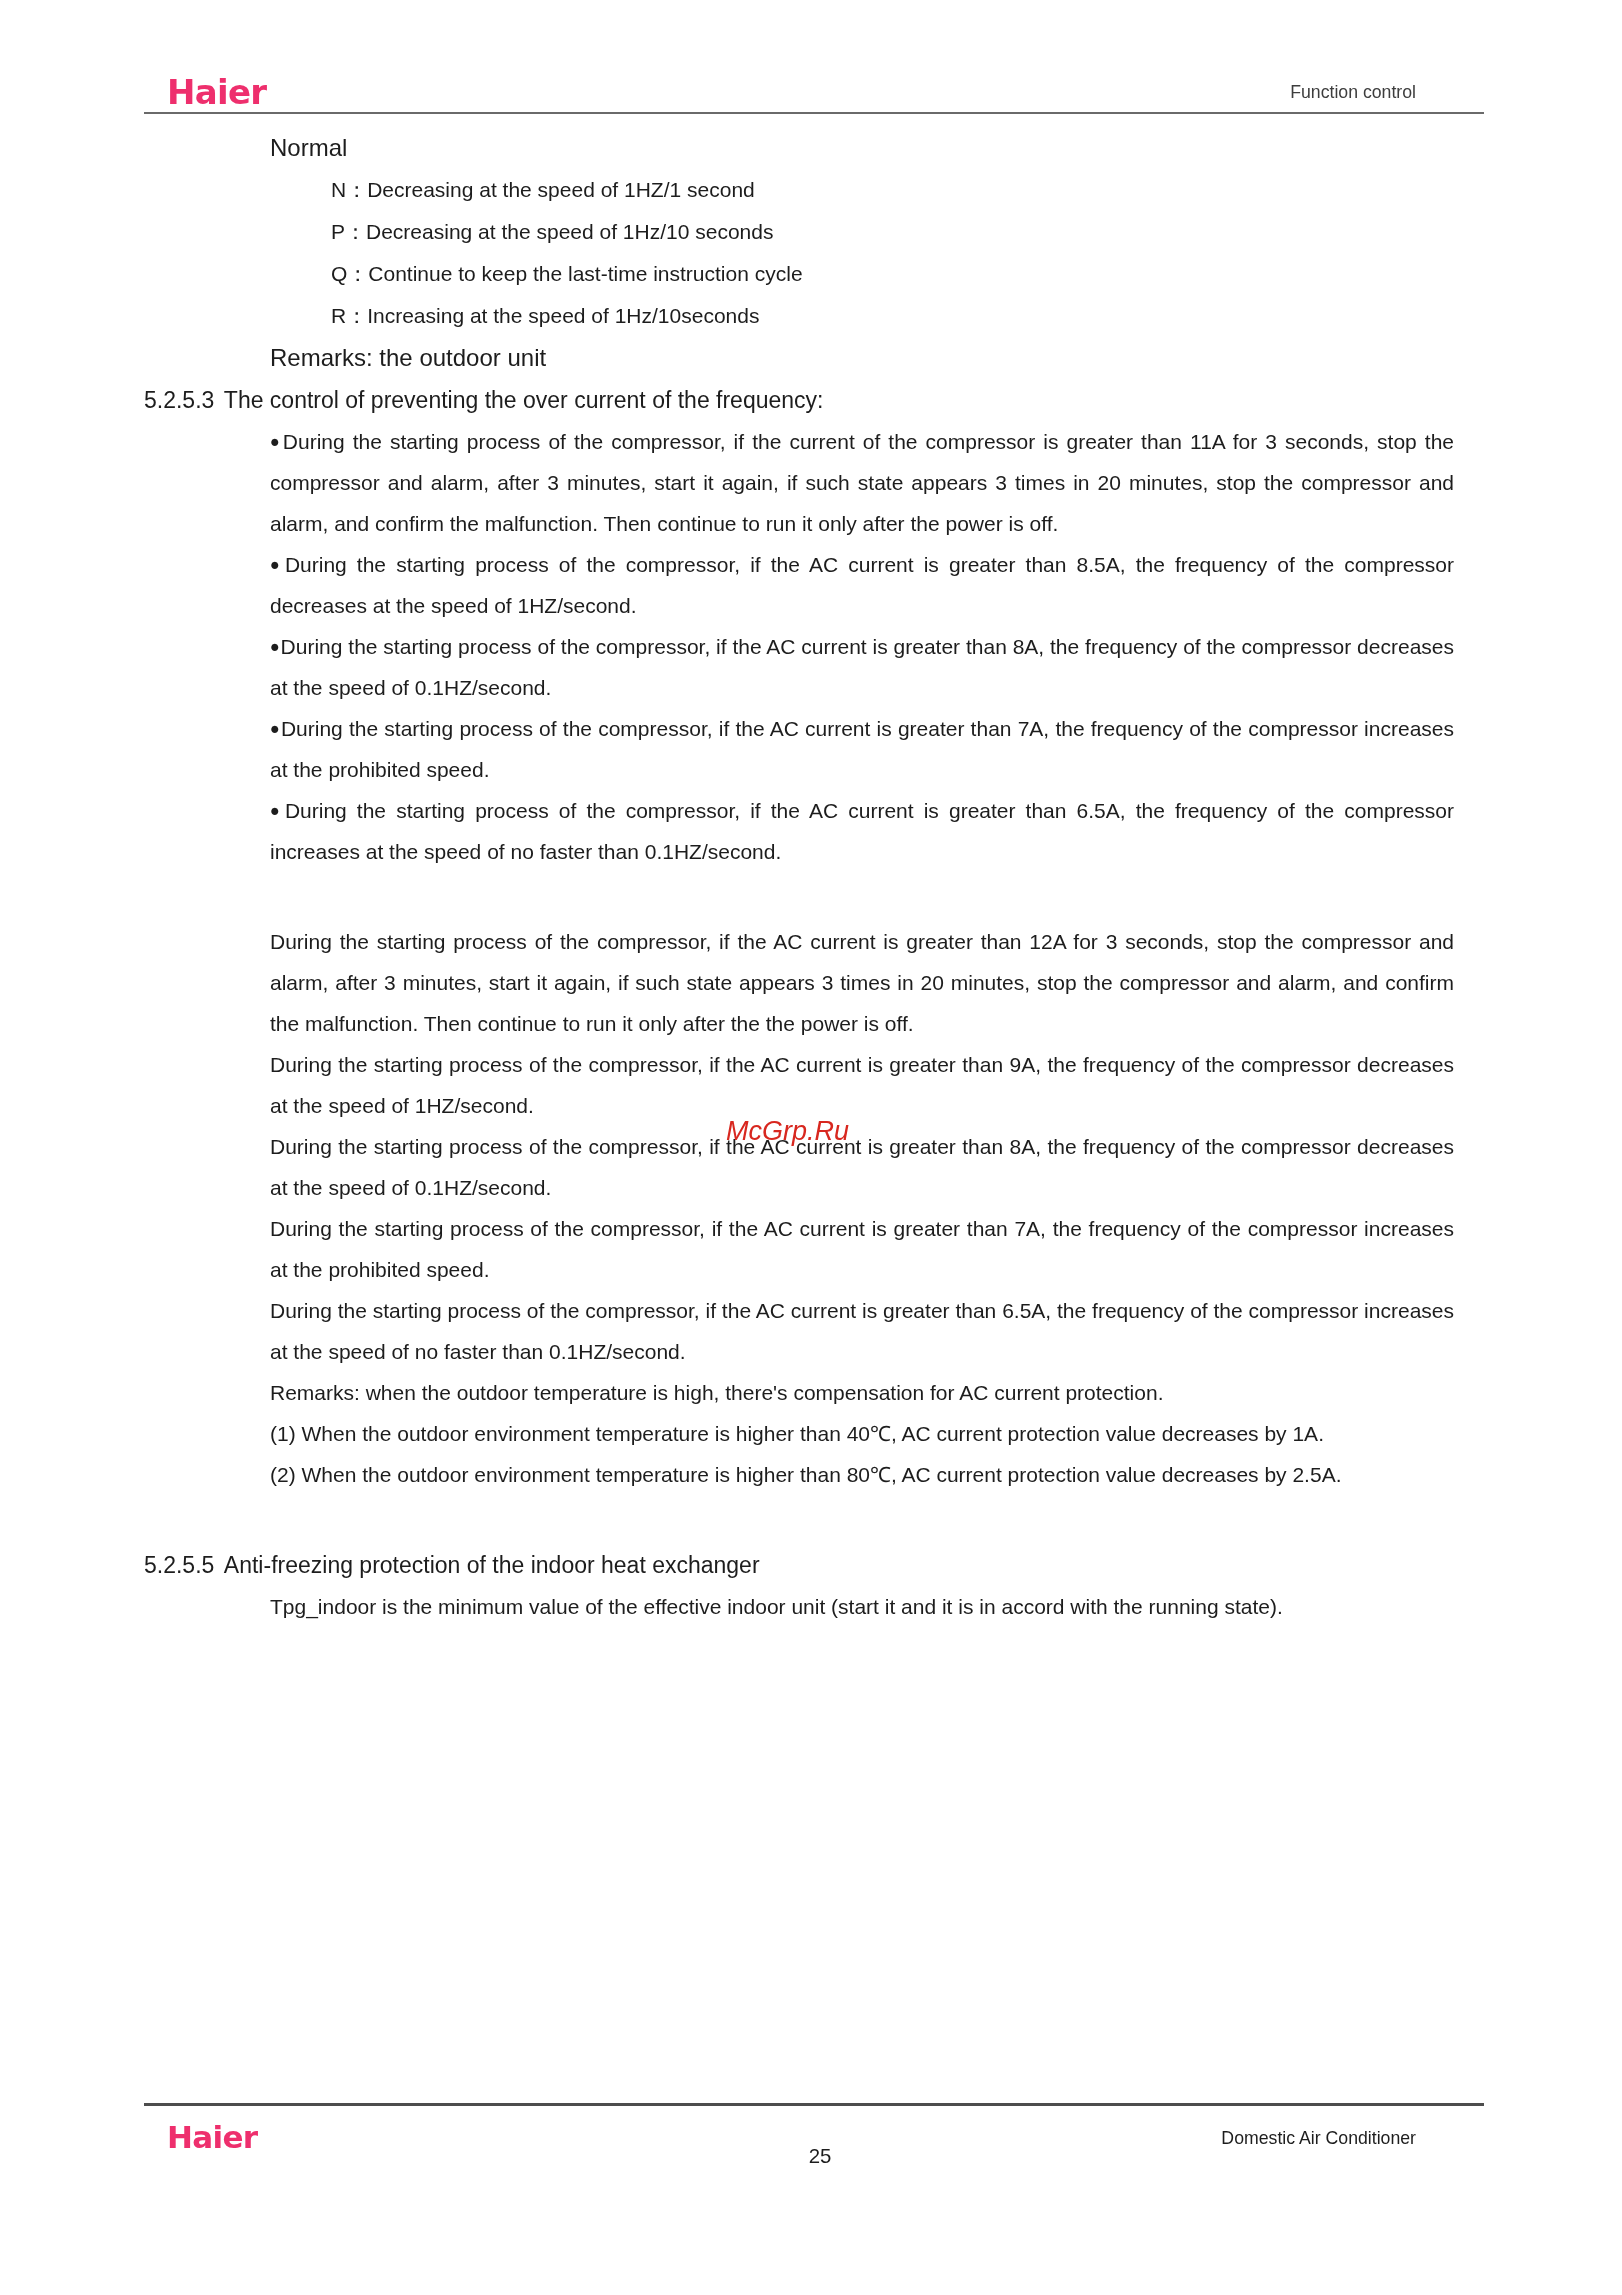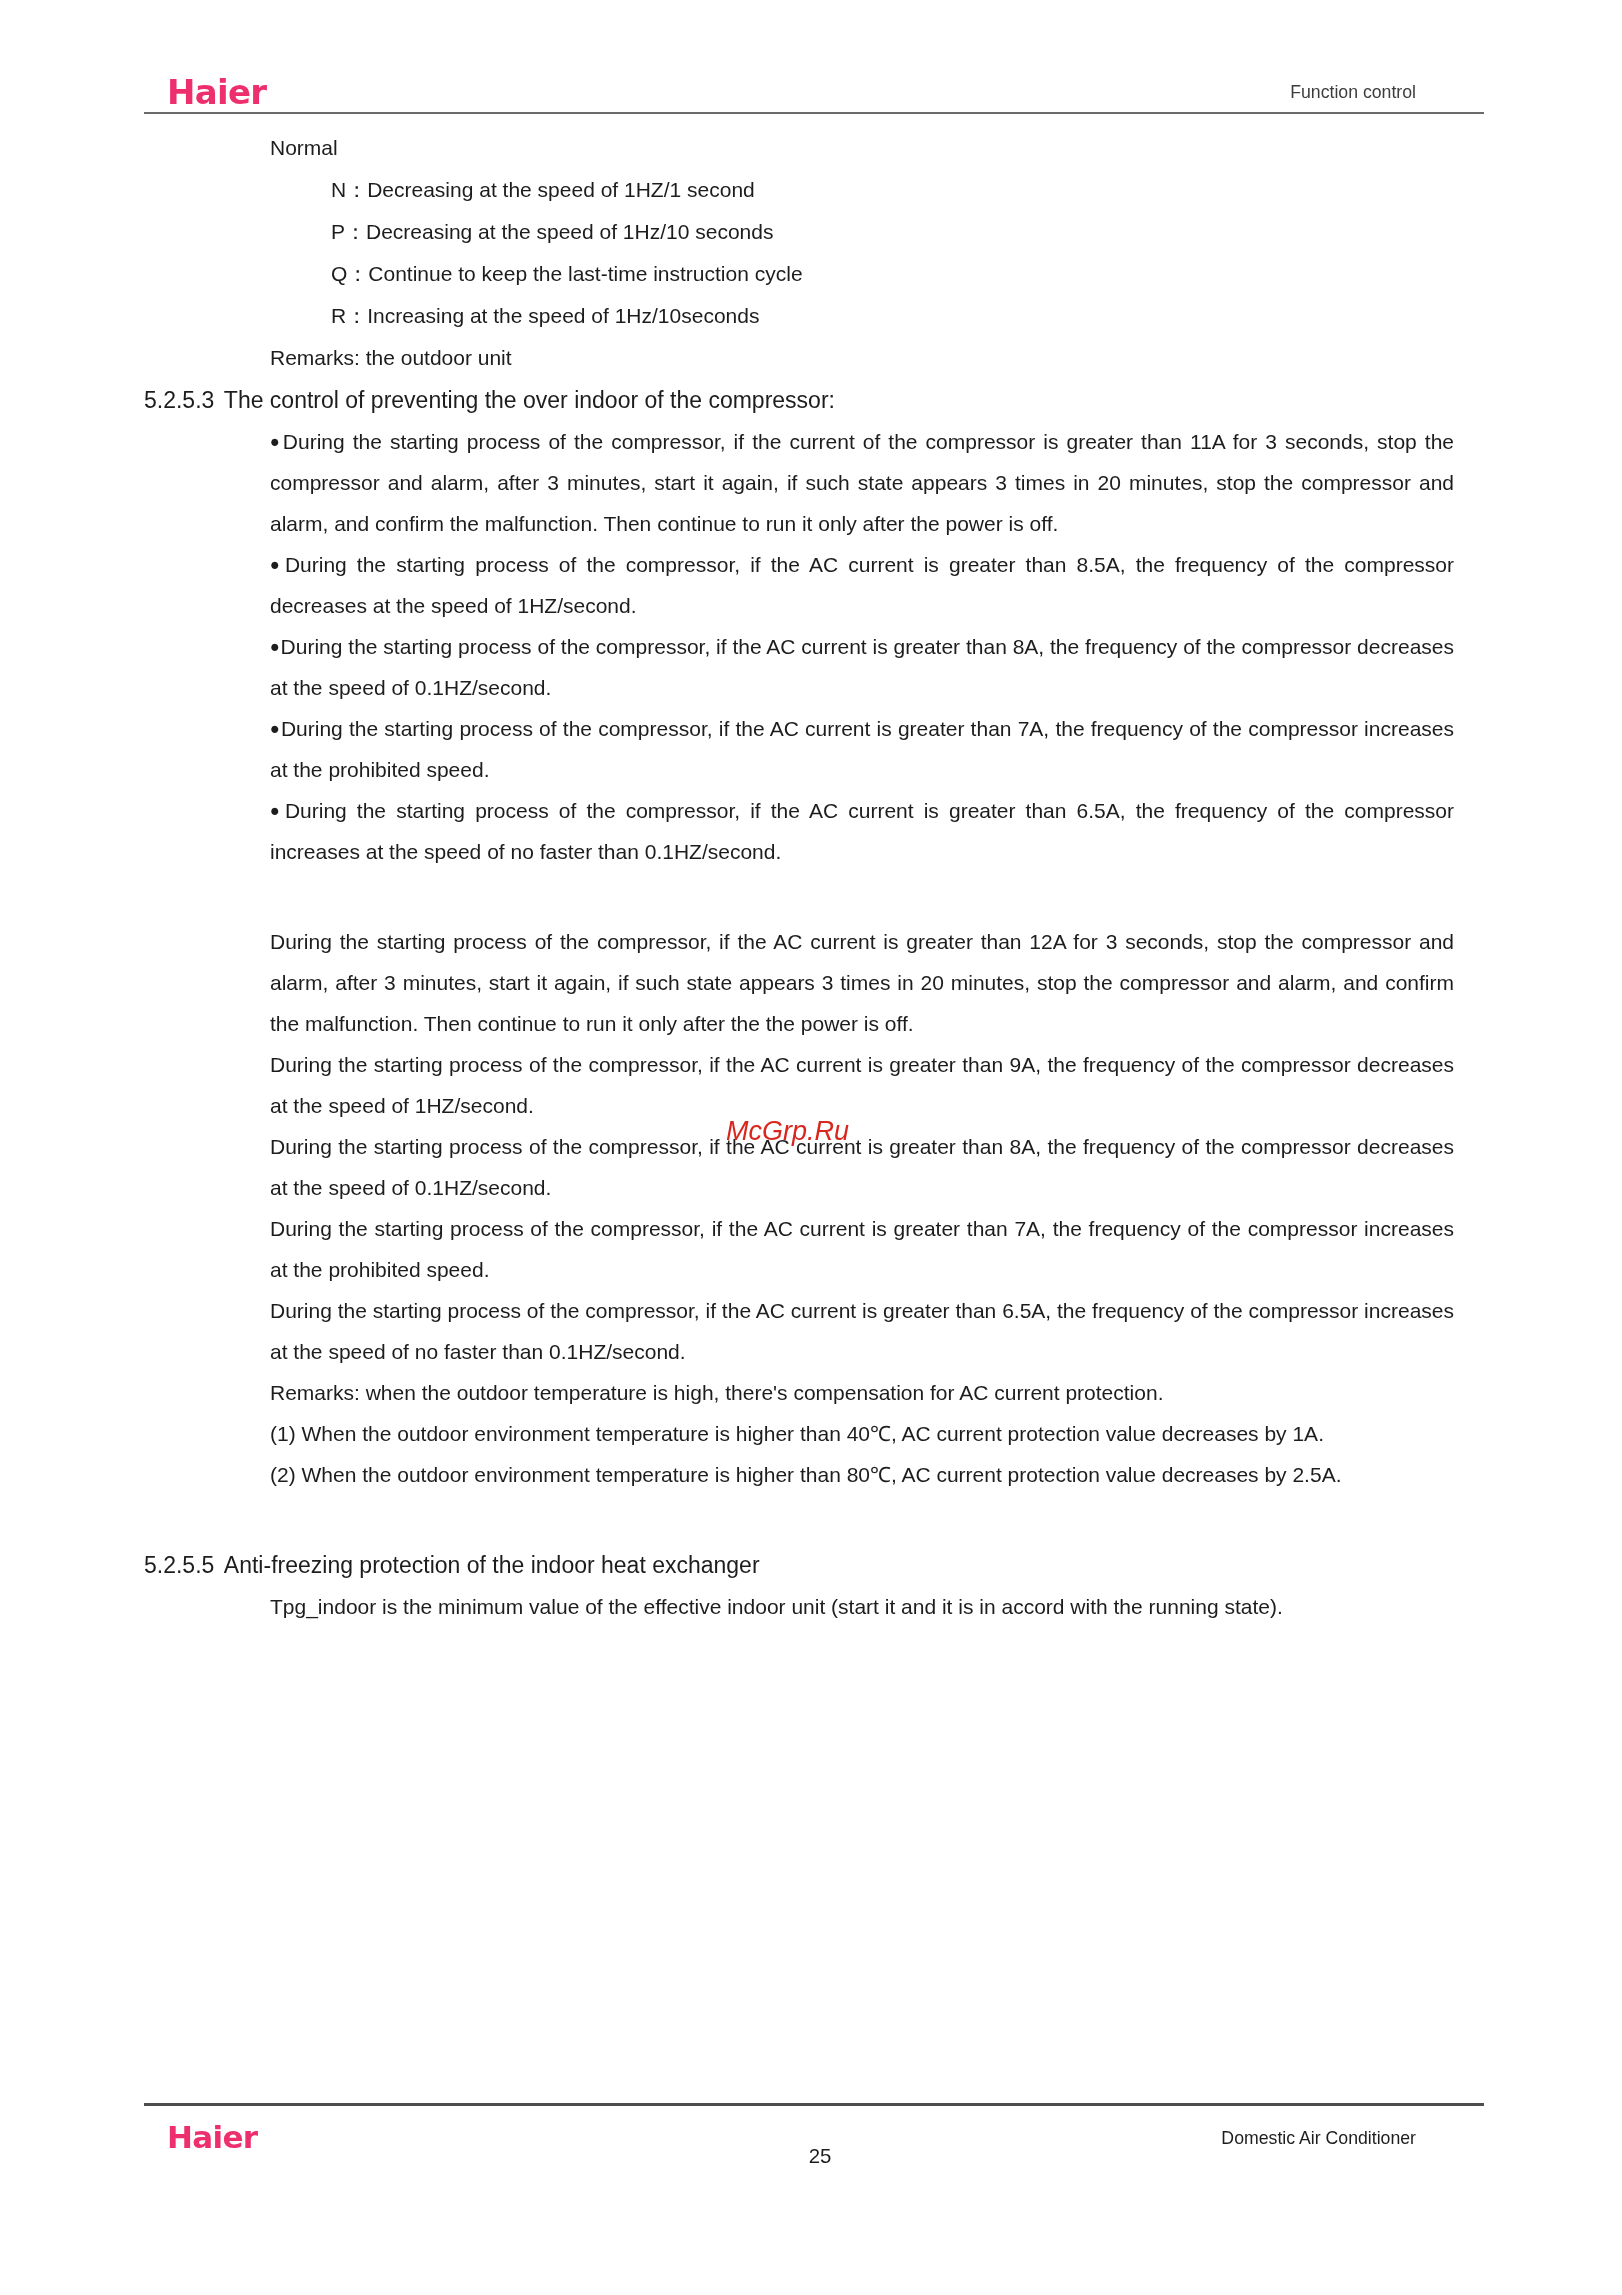--- a/index.html
+++ b/index.html
@@ -59,21 +59,21 @@
   
   .content {
     position: absolute;
     left: 144px;
     top: 127px;
     width: 1340px;
   }
 
   .lvl1 {            
     margin-left: 126px;
-    font-size: 21px;
+    font-size: 24px;
     line-height: 42px;
     color: #1d1d1d;
   }
   .sub-list {
     margin: 0;
     padding: 0;
     list-style: none;
   }
   .sub-list li {
     margin-left: 187px;
@@ -202,21 +202,21 @@
         <span class="sub-key">Q：</span><span>Continue to keep the last-time instruction cycle</span>
       </li>
       <li>
         <span class="sub-key">R：</span><span>Increasing at the speed of 1Hz/10seconds</span>
       </li>
     </ul>
 
     <div class="lvl1">Remarks: the outdoor unit</div>
 
     <div class="section-head">
-      <span class="num">5.2.5.3</span><span>The control of preventing the over indoor of the compressor:</span>
+      <span class="num">5.2.5.3</span><span>The control of preventing the over current of the frequency:</span>
     </div>
 
     <div class="para bulleted"><span class="bullet-dot">●</span><span>During the starting process of the compressor, if the current of the compressor is greater than 11A for 3 seconds, stop the compressor and alarm, after 3 minutes, start it again, if such state appears 3 times in 20 minutes, stop the compressor and alarm, and confirm the malfunction. Then continue to run it only after the power is off.</span></div>
     <div class="para bulleted"><span class="bullet-dot">●</span><span>During the starting process of the compressor, if the AC current is greater than 8.5A, the frequency of the compressor decreases at the speed of 1HZ/second.</span></div>
     <div class="para bulleted"><span class="bullet-dot">●</span><span>During the starting process of the compressor, if the AC current is greater than 8A, the frequency of the compressor decreases at the speed of 0.1HZ/second.</span></div>
     <div class="para bulleted"><span class="bullet-dot">●</span><span>During the starting process of the compressor, if the AC current is greater than 7A, the frequency of the compressor increases at the prohibited speed.</span></div>
     <div class="para bulleted"><span class="bullet-dot">●</span><span>During the starting process of the compressor, if the AC current is greater than 6.5A, the frequency of the compressor increases at the speed of no faster than 0.1HZ/second.</span></div>
 
     <div class="spacer-lg"></div>
 

